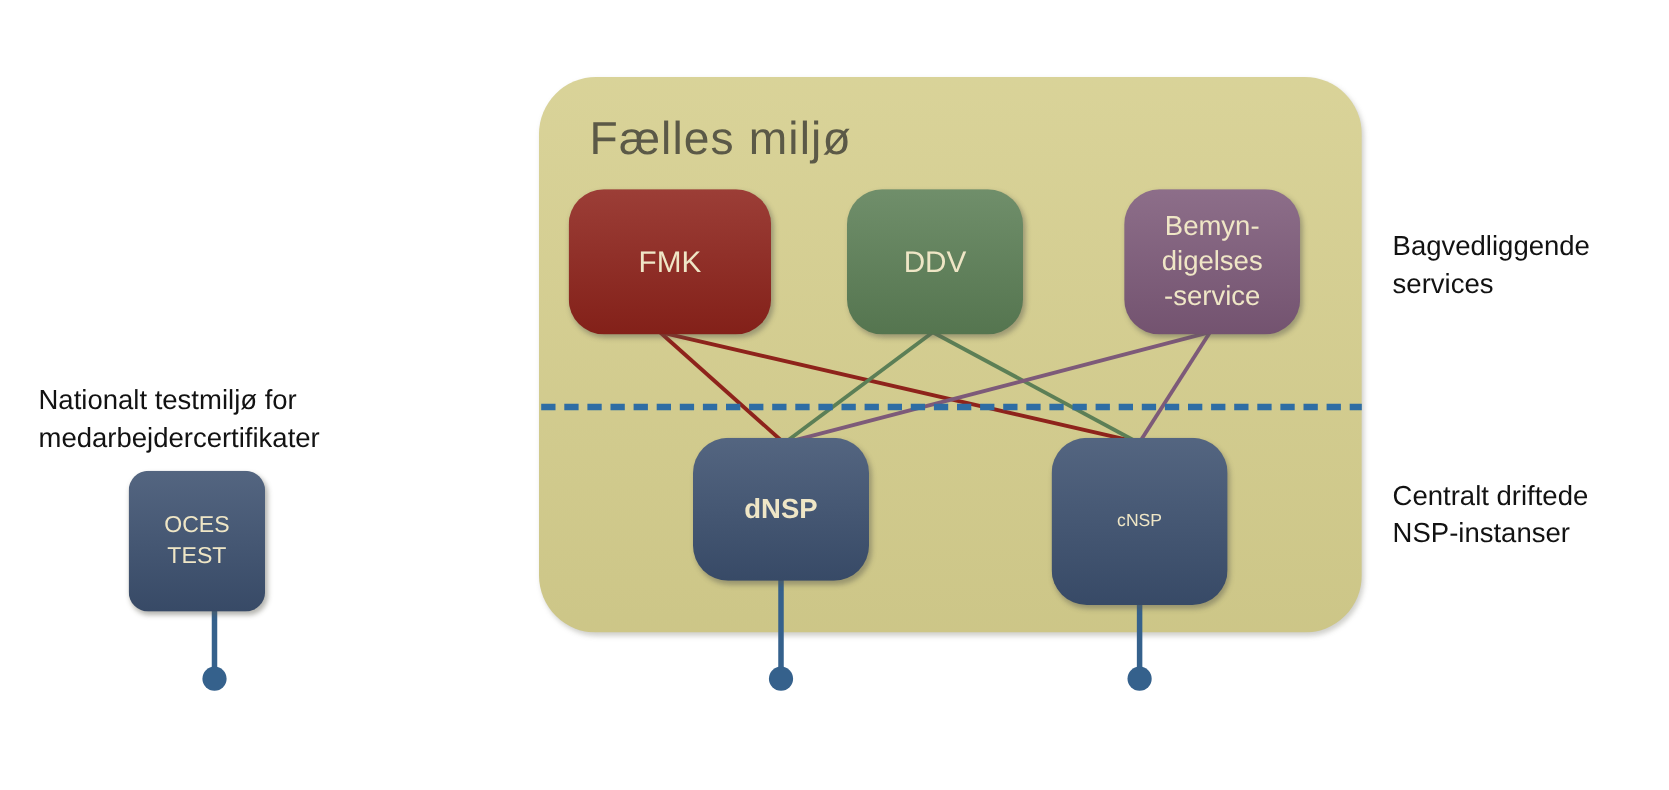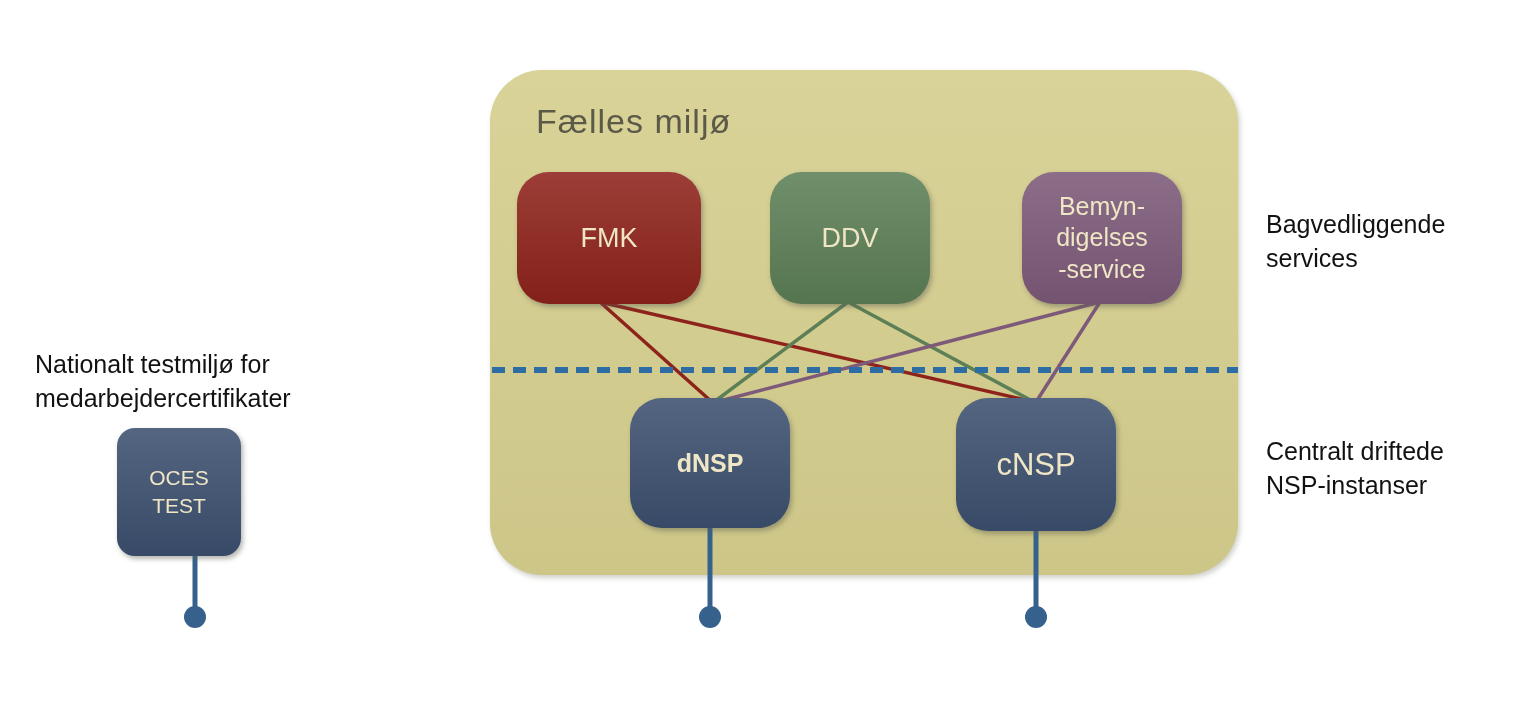--- a/index.html
+++ b/index.html
@@ -24,21 +24,21 @@
     background: #d5ce8d;
     background-image: linear-gradient(180deg, rgba(255,255,255,0.10), rgba(0,0,0,0.04));
     border-radius: 52px;
     box-shadow: 2px 3px 5px rgba(120,120,110,0.35);
     z-index: 0;
   }
   .common-env-title {
     position: absolute;
     left: 46px;
     top: 32px;
-    font-size: 34px;
+    font-size: 42px;
     color: #5b5947;
     letter-spacing: 1px;
   }
   .overlay {
     position: absolute;
     left: 0;
     top: 0;
     z-index: 1;
     pointer-events: none;
   }
@@ -52,21 +52,21 @@
     text-align: center;
     color: #efe6c6;
     box-shadow: 2px 3px 5px rgba(90,90,80,0.45);
     background-image: linear-gradient(180deg, rgba(255,255,255,0.12), rgba(0,0,0,0.08));
     white-space: pre-line;
   }
   .node-fmk   { left: 517px;  top: 172px; width: 184px; height: 132px; background-color: #8e231b; font-size: 27px; }
   .node-ddv   { left: 770px;  top: 172px; width: 160px; height: 132px; background-color: #5c7f56; font-size: 27px; }
   .node-bemyn { left: 1022px; top: 172px; width: 160px; height: 132px; background-color: #7d5a79; font-size: 25px; line-height: 1.25; }
   .node-dnsp  { left: 630px;  top: 398px; width: 160px; height: 130px; background-color: #3c506f; font-size: 25px; font-weight: bold; }
-  .node-cnsp  { left: 956px;  top: 398px; width: 160px; height: 133px; background-color: #3c506f; font-size: 31px; }
+  .node-cnsp  { left: 956px;  top: 398px; width: 160px; height: 152px; background-color: #3c506f; font-size: 16px; }
   .node-oces  { left: 117px;  top: 428px; width: 124px; height: 128px; background-color: #3c506f; font-size: 21px; line-height: 1.35; border-radius: 18px; }
   .annotation {
     position: absolute;
     z-index: 3;
     color: #121212;
     font-size: 25px;
     line-height: 1.35;
     white-space: pre-line;
   }
   .annotation-left         { left: 35px;   top: 348px; }

